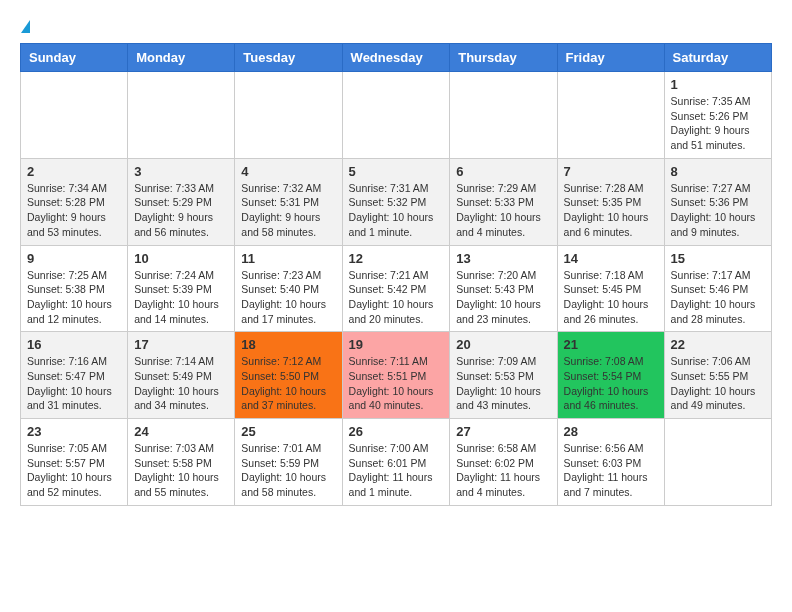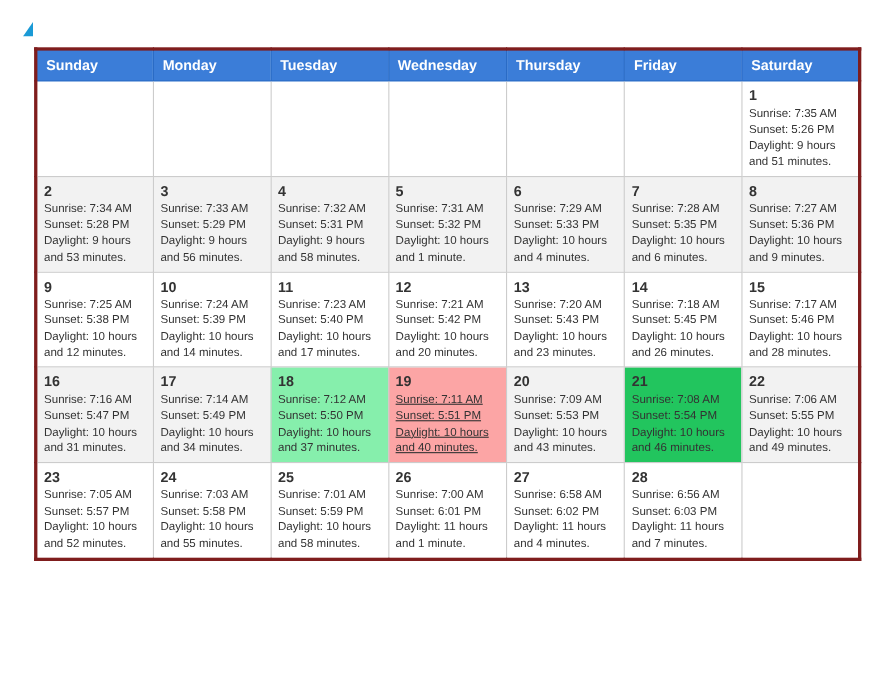--- a/index.html
+++ b/index.html
@@ -31,22 +31,21 @@
       font-weight: bold;
       color: #333;
     }
     .subtitle {
       font-size: 16px;
       color: #333;
     }
     .calendar {
       width: 100%;
       border-collapse: collapse;
-      border: 3px solid #7f1d1d;
-      margin-left: 11px;
+      border: 1px solid #7f1d1d;
     }
     .calendar th {
       background-color: #3b7dd8;
       color: #fff;
       text-align: left;
       padding: 6px 8px;
       font-size: 13px;
       font-weight: bold;
       border: 1px solid #2a6bc5;
     }
@@ -232,30 +231,30 @@
 Daylight: 10 hours
 and 31 minutes.</div>
         </td>
         <td style="background: rgb(242, 242, 242);">
           <div class="day-number">17</div>
           <div class="day-info" style="white-space: pre-line;">Sunrise: 7:14 AM
 Sunset: 5:49 PM
 Daylight: 10 hours
 and 34 minutes.</div>
         </td>
-        <td style="background: #86efac;">
+        <td style="background: #f97316;">
           <div class="day-number">18</div>
           <div class="day-info" style="white-space: pre-line;">Sunrise: 7:12 AM
 Sunset: 5:50 PM
 Daylight: 10 hours
 and 37 minutes.</div>
         </td>
         <td style="background: #fca5a5;">
           <div class="day-number">19</div>
-          <div class="day-info" style="white-space: pre-line; text-decoration: underline;">Sunrise: 7:11 AM
+          <div class="day-info" style="white-space: pre-line;">Sunrise: 7:11 AM
 Sunset: 5:51 PM
 Daylight: 10 hours
 and 40 minutes.</div>
         </td>
         <td style="background: rgb(242, 242, 242);">
           <div class="day-number">20</div>
           <div class="day-info" style="white-space: pre-line;">Sunrise: 7:09 AM
 Sunset: 5:53 PM
 Daylight: 10 hours
 and 43 minutes.</div>

